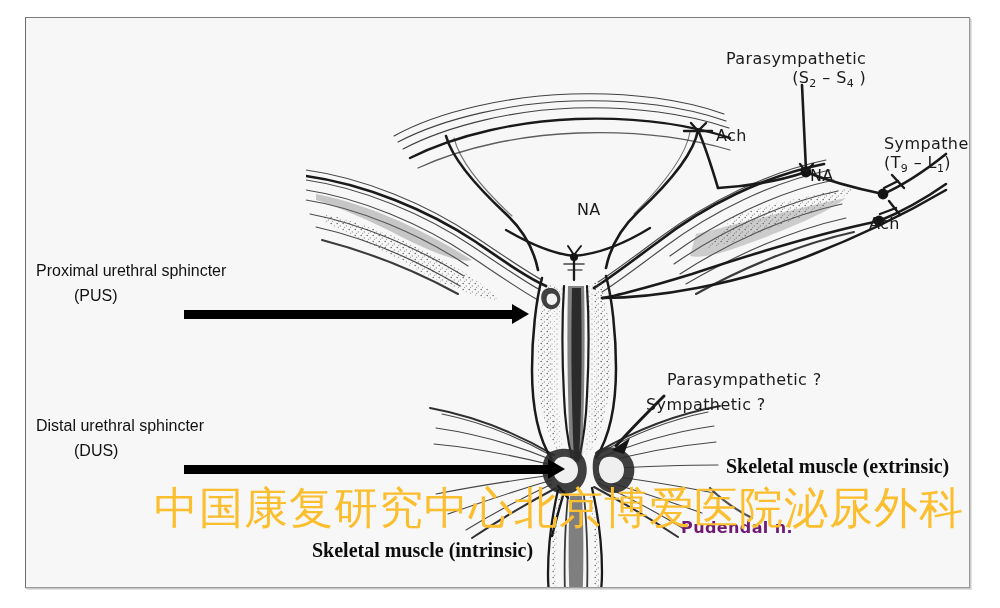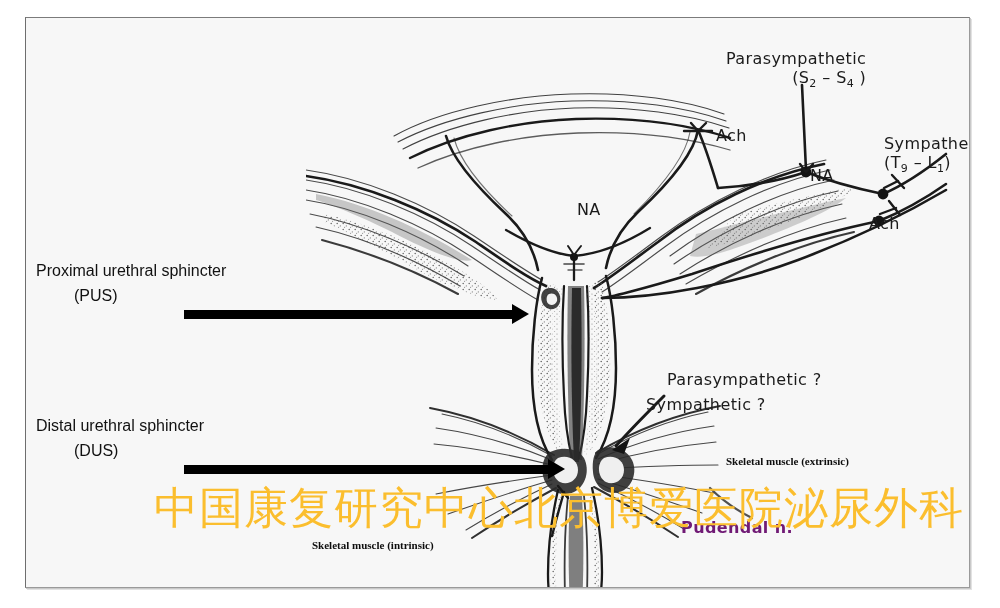--- a/index.html
+++ b/index.html
@@ -60,21 +60,21 @@
   #lbl-na1{left:551px;top:182px;}
   #lbl-na2{left:784px;top:148px;}
   #lbl-qpara{left:641px;top:352px;}
   #lbl-qsym{left:620px;top:377px;}
   #lbl-pudendal{left:655px;top:500px;color:#701a75;font-weight:bold;}
 
   
   .boldlbl{
     position:absolute;color:#0d0d0d;font-weight:bold;
     font-family:"Liberation Serif",serif;
-    font-size:11px;white-space:nowrap;
+    font-size:20px;white-space:nowrap;
   }
   #lbl-extrinsic{left:700px;top:437px;}
   #lbl-intrinsic{left:286px;top:521px;}
 
   
   #watermark{
     position:absolute;left:128px;top:473px;
     font-family:"DejaVu Sans",sans-serif;
     font-size:44px;line-height:34px;letter-spacing:1px;
     color:#fbbe2e;white-space:nowrap;

